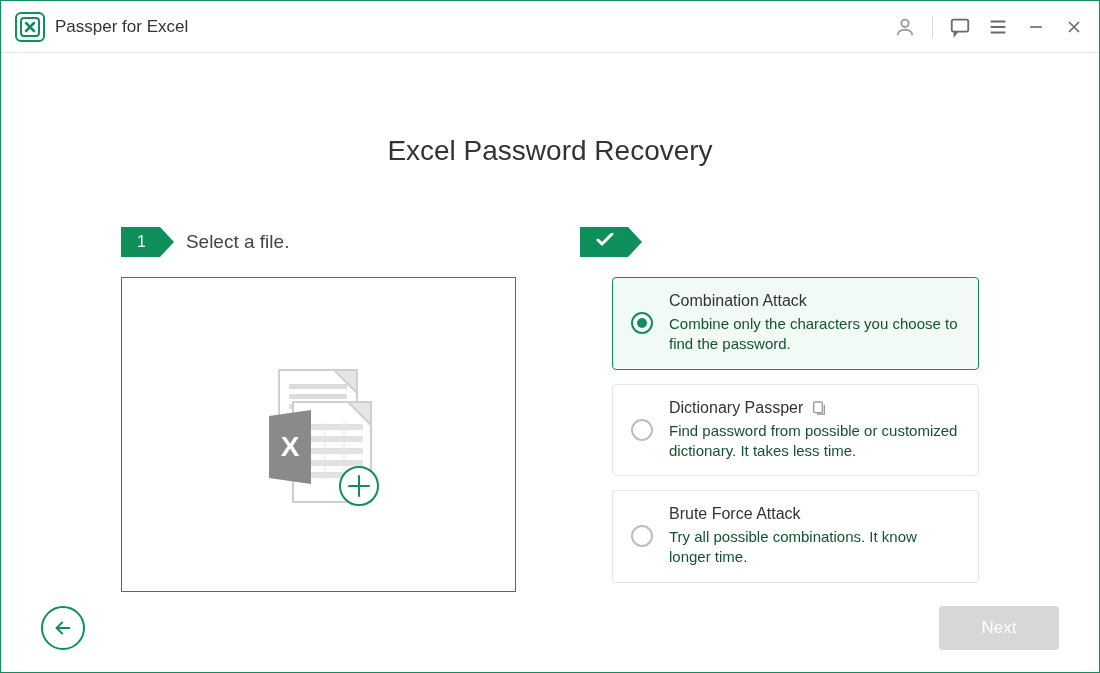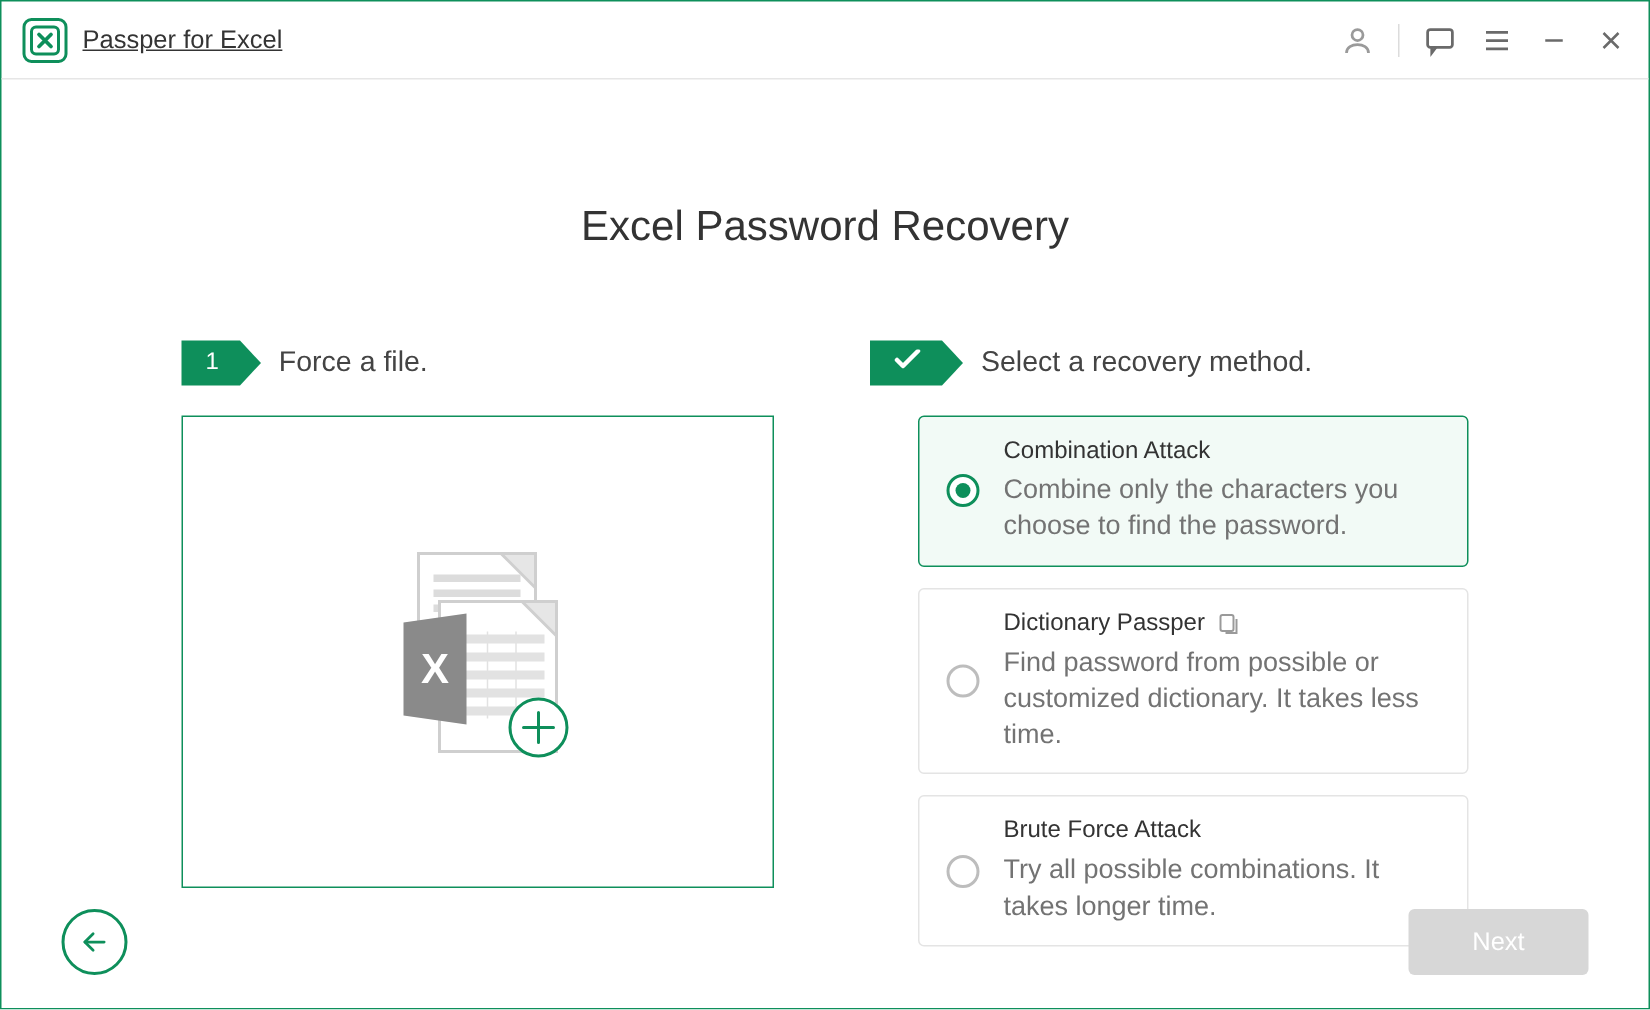--- a/index.html
+++ b/index.html
@@ -1,20 +1,20 @@
 <!DOCTYPE html>
 <html><head>
 <meta charset="utf-8">
 <style>
   * { box-sizing: border-box; margin: 0; padding: 0; }
   html, body { width: 1100px; height: 673px; font-family: "Segoe UI", Arial, sans-serif; background: #fff; overflow: hidden; }
   .window { width: 1100px; height: 673px; border: 1px solid #0e8f5b; background: #fff; position: relative; }
   .titlebar { height: 52px; border-bottom: 1px solid #e6e6e6; display: flex; align-items: center; padding: 0 14px; }
   .app-icon { width: 30px; height: 30px; border-radius: 6px; background: #ffffff; border: 2px solid #0e8f5b; display:flex; align-items:center; justify-content:center; position:relative; }
-  .app-title { margin-left: 10px; font-size: 17px; color: #343434; text-decoration: underline; }
+  .app-title { margin-left: 10px; font-size: 17px; color: #343434; }
   .titlebar-spacer { flex: 1; }
   .t-icon { width: 22px; height: 22px; display:flex; align-items:center; justify-content:center; margin-left: 16px; color:#888; cursor:pointer; }
   .t-sep { width:1px; height:22px; background:#dcdcdc; margin-left:16px; }
 
   .content { padding: 40px 40px 0 40px; text-align:center; }
   .page-title { font-size: 28px; color: #333; font-weight: 400; margin-top: 42px; }
 
   .columns { display:flex; margin-top: 60px; padding: 0 80px; text-align:left; gap: 60px; }
   .col { flex:1; }
 
@@ -25,21 +25,21 @@
 
   .file-drop { width: 395px; height: 315px; border:1px solid #0e8f5b; display:flex; align-items:center; justify-content:center; cursor:pointer; }
 
   .methods { display:flex; flex-direction:column; gap: 14px; margin-left: 32px; }
   .method { border:1px solid #e4e4e4; border-radius:4px; padding: 14px 18px 14px 56px; position:relative; cursor:pointer; }
   .method .radio { position:absolute; left:18px; top:50%; transform:translateY(-50%); width:22px; height:22px; border:2px solid #bdbdbd; border-radius:50%; background:#fff; }
   .method.selected { border:1px solid #0e8f5b; background:#f2faf6; }
   .method.selected .radio { border-color:#0e8f5b; }
   .method.selected .radio::after { content:""; position:absolute; left:50%; top:50%; transform:translate(-50%,-50%); width:10px; height:10px; background:#0e8f5b; border-radius:50%; }
   .method-title { font-size:16px; color:#333; display:flex; align-items:center; }
-  .method-desc { font-size:18px; color:#737373; margin-top:4px; line-height:1.35; }
+  .method-desc { font-size:15px; color:#14532d; margin-top:4px; line-height:1.35; }
   .info-icon { display:inline-flex; margin-left:8px; color:#9a9a9a; }
 
   .footer { position:absolute; left:0; right:0; bottom:22px; padding: 0 40px; display:flex; align-items:flex-end; justify-content:space-between; }
   .back-btn { width:44px; height:44px; border:2px solid #0e8f5b; border-radius:50%; display:flex; align-items:center; justify-content:center; color:#0e8f5b; cursor:pointer; background:#fff; }
   .next-btn { width:120px; height:44px; border:none; border-radius:4px; background:#d7d7d7; color:#fff; font-size:17px; cursor:pointer; }
 </style>
 </head>
 <body>
 
 <div class="window">
@@ -85,21 +85,21 @@
 
   <div class="content">
     <div class="page-title">Excel Password Recovery</div>
 
     <div class="columns">
       <div class="col">
         <div class="step-header">
           <div class="step-badge">
               <span>1</span>
             </div>
-          <div class="step-label">Force a file.</div>
+          <div class="step-label">Select a file.</div>
         </div>
         <div class="file-drop">
           <span>
             <svg width="140" height="150" viewBox="0 0 140 150">
               <g>
                 <rect x="30" y="12" width="78" height="100" fill="#fff" stroke="#cfcfcf" stroke-width="2"></rect>
                 <polygon points="108,12 108,35 85,12" fill="#e6e6e6" stroke="#cfcfcf" stroke-width="2"></polygon>
                 <rect x="40" y="26" width="58" height="5" fill="#dcdcdc"></rect>
                 <rect x="40" y="36" width="58" height="5" fill="#dcdcdc"></rect>
                 <rect x="40" y="46" width="58" height="5" fill="#dcdcdc"></rect>
@@ -130,21 +130,20 @@
 
       <div class="col">
         <div class="step-header">
           <div class="step-badge">
             <span>
               <svg width="18" height="14" viewBox="0 0 18 14">
                   <path d="M2 7l4 4 10-10" fill="none" stroke="#fff" stroke-width="3" stroke-linecap="round" stroke-linejoin="round"></path>
                 </svg>
             </span>
           </div>
-          <div class="step-label">Select a recovery method.</div>
         </div>
 
         <div class="methods">
 
           <div class="method selected">
             <div class="radio"></div>
             <div class="method-title">
                 <span>Combination Attack</span>
               </div>
             <div class="method-desc">Combine only the characters you choose to find the password.</div>
@@ -163,21 +162,21 @@
             </div>
             <div class="method-desc">Find password from possible or customized dictionary. It takes less time.</div>
           </div>
 
 
           <div class="method">
             <div class="radio"></div>
             <div class="method-title">
                 <span>Brute Force Attack</span>
               </div>
-            <div class="method-desc">Try all possible combinations. It takes longer time.</div>
+            <div class="method-desc">Try all possible combinations. It know longer time.</div>
           </div>
 
         </div>
       </div>
     </div>
   </div>
 
   <div class="footer">
     <div class="back-btn">
       <svg width="22" height="22" viewBox="0 0 24 24" fill="none" stroke="#0e8f5b" stroke-width="2" stroke-linecap="round" stroke-linejoin="round">

